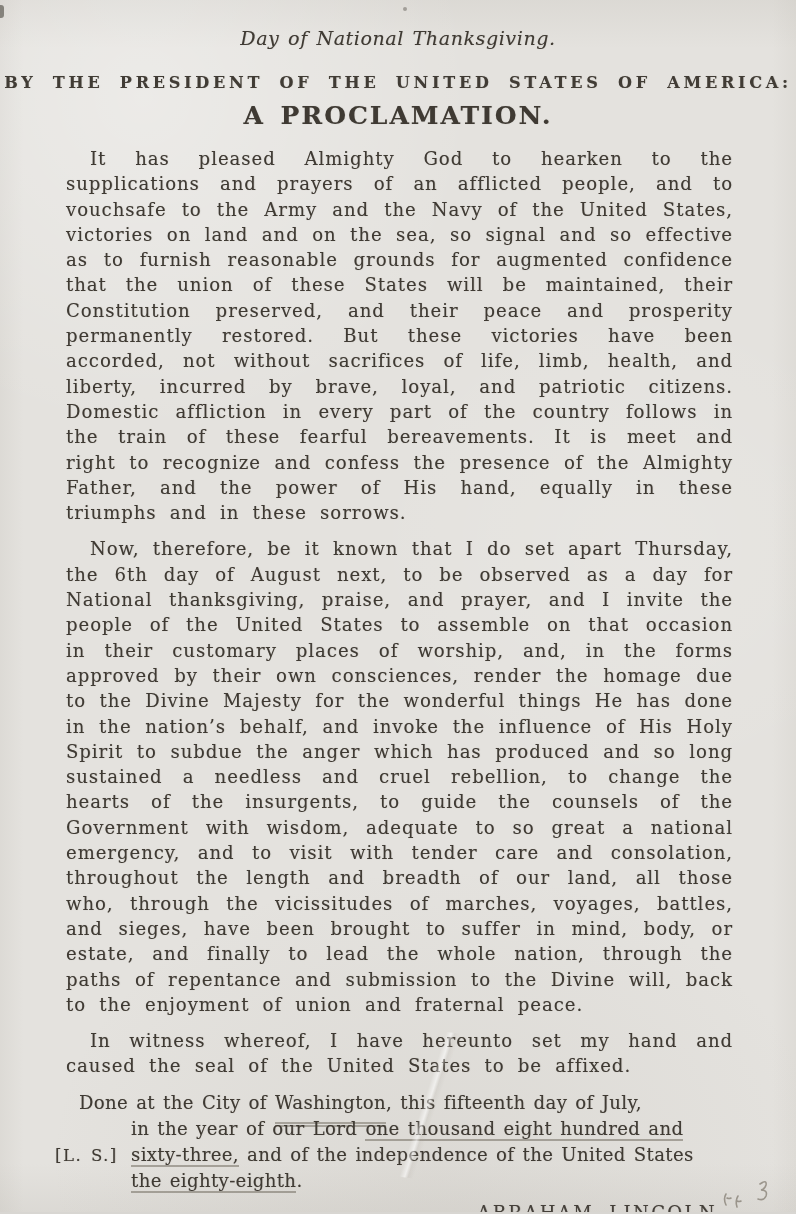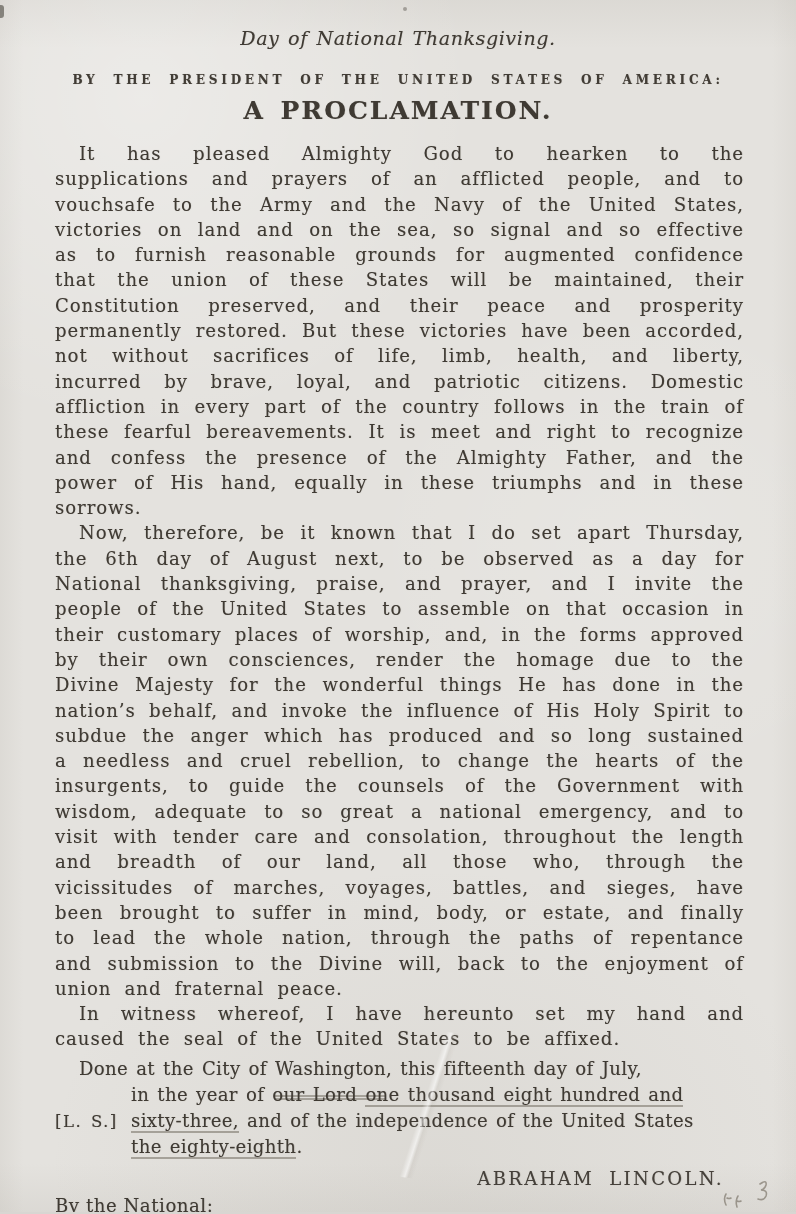--- a/index.html
+++ b/index.html
@@ -29,21 +29,21 @@
     font-style: italic;
     font-size: 19px;
     letter-spacing: 0.6px;
     word-spacing: 2px;
   }
 
   .byline {
     margin-top: 24px;
     text-align: center;
     font-weight: bold;
-    font-size: 12px;
+    font-size: 16px;
     letter-spacing: 3.8px;
     word-spacing: 7px;
     color: #413c35;
   }
 
   .heading {
     margin-top: 9px;
     text-align: center;
     font-weight: bold;
     font-size: 25px;
@@ -52,21 +52,21 @@
   }
 
   .flow {
     margin: 16px 52px 0 55px;
     text-align: justify;
     font-size: 18px;
     line-height: 25.3px;
     letter-spacing: 1.0px;
     word-spacing: 6.5px;
   }
-  .flow p { margin: 0; text-indent: 24px; }
+  .flow p { margin: 11px; text-indent: 24px; }
 
   .attestation {
     position: relative;
     margin: 4px 52px 0 55px;
     font-size: 18px;
     line-height: 26px;
     letter-spacing: 0.4px;
     word-spacing: 2px;
   }
   .att-line { white-space: nowrap; }
@@ -76,21 +76,21 @@
     position: absolute;
     left: 0;
     top: 53px;
     font-size: 16.5px;
     letter-spacing: 1.5px;
     white-space: nowrap;
   }
 
   
   .pu        { border-bottom: 2px solid rgba(110,103,92,0.52); padding-bottom: 0.5px; }
-  .pu-double { border-bottom: 5px double rgba(110,103,92,0.50); padding-bottom: 16px; }
+  .pu-double { border-bottom: 5px double rgba(110,103,92,0.50); padding-bottom: 9px; }
 
   .signature {
     margin: 8px 72px 0 0;
     text-align: right;
     font-size: 18px;
     letter-spacing: 2.4px;
     word-spacing: 7px;
     color: #45403a;
   }
 

